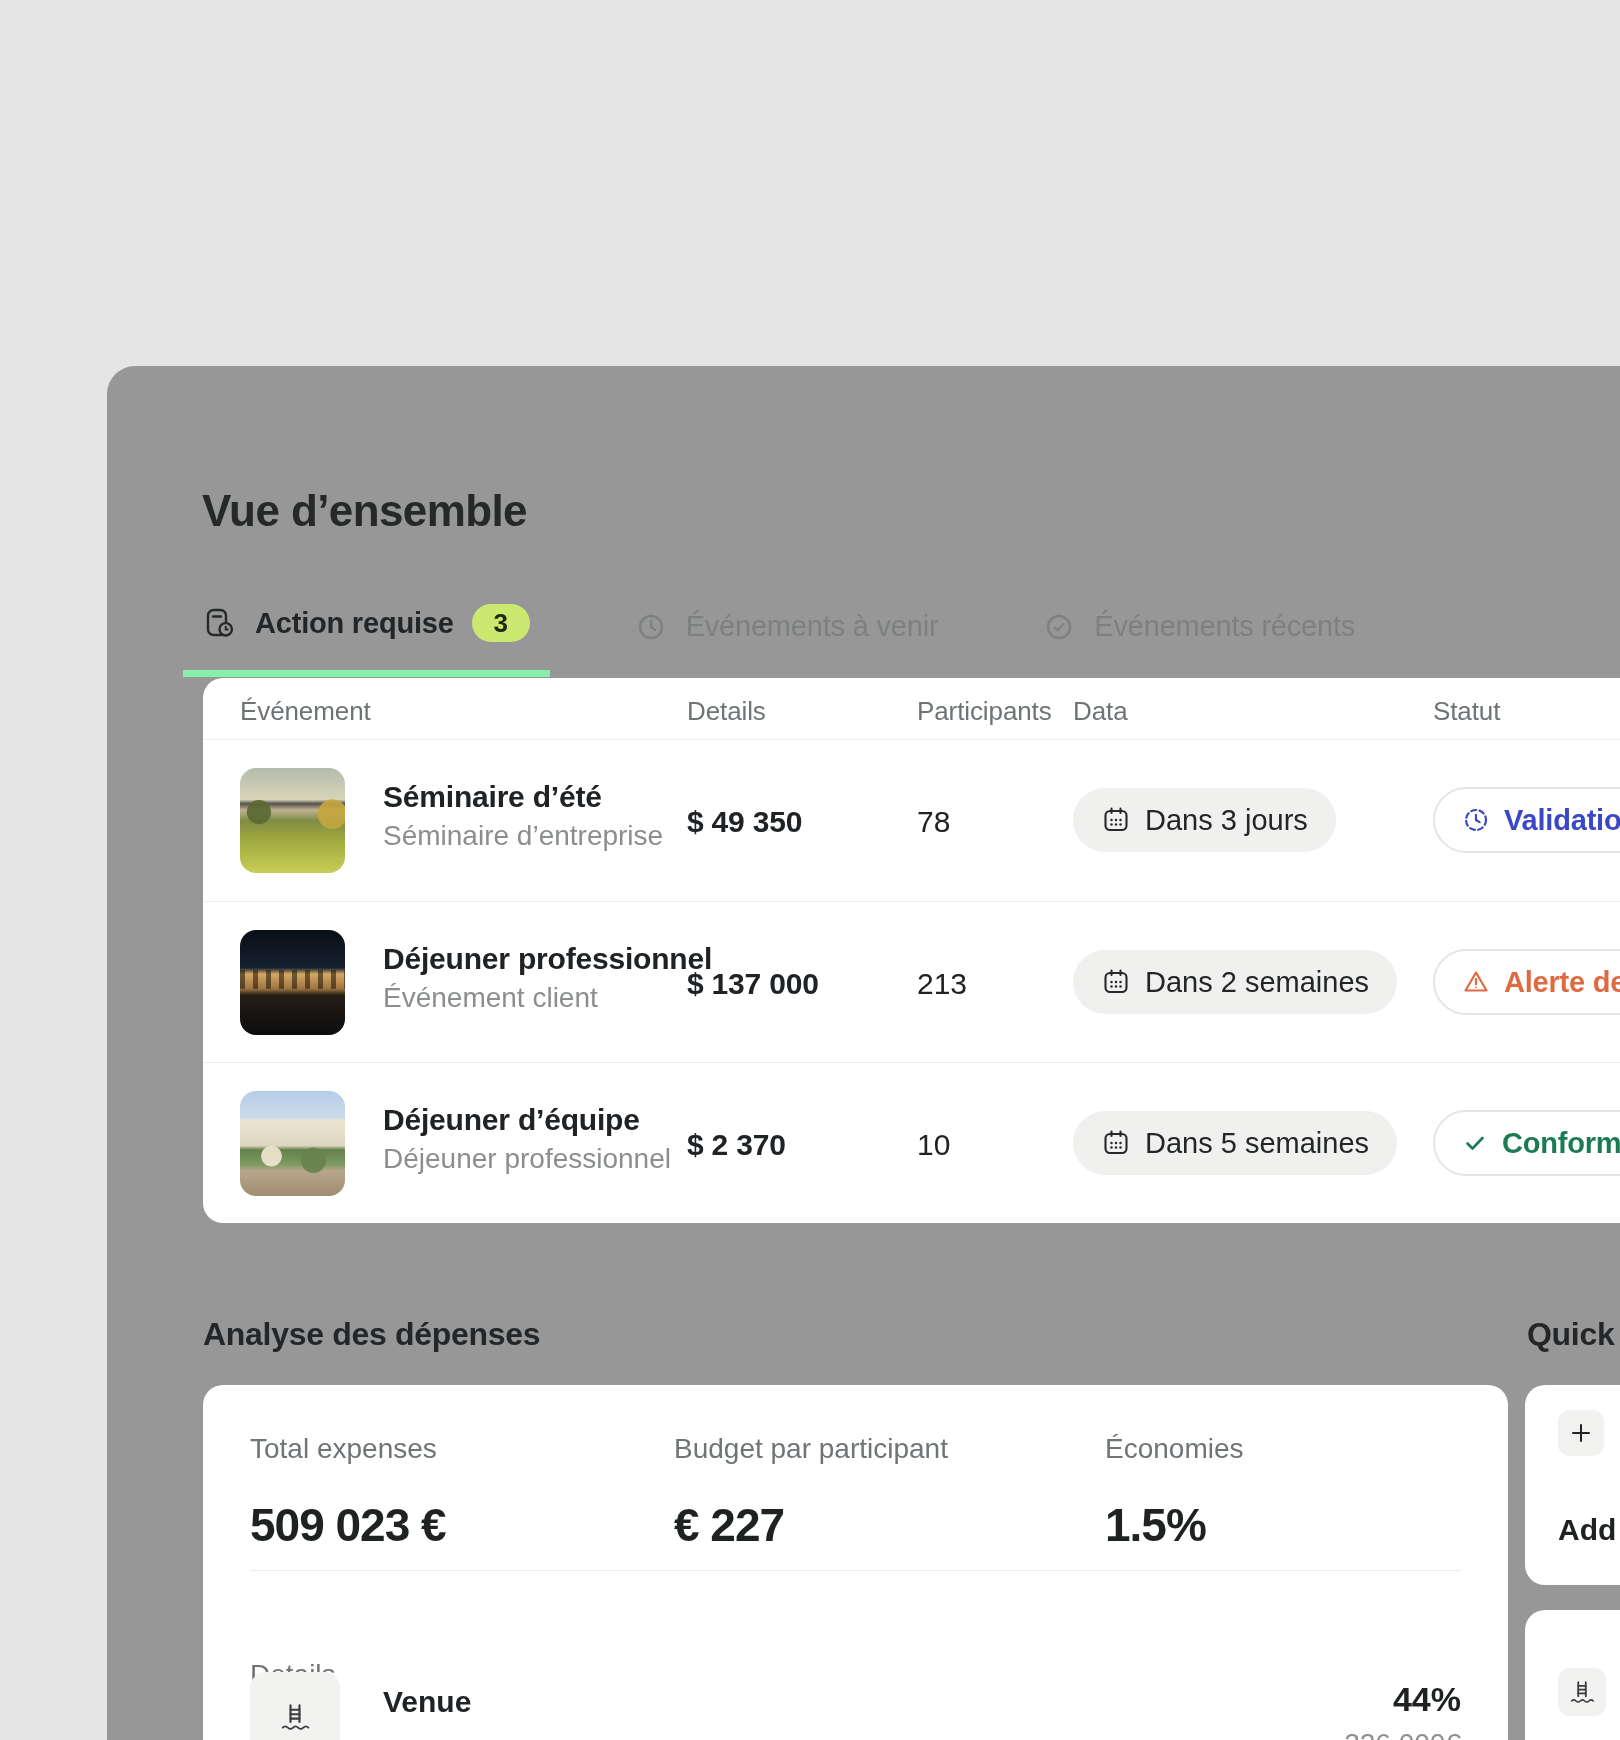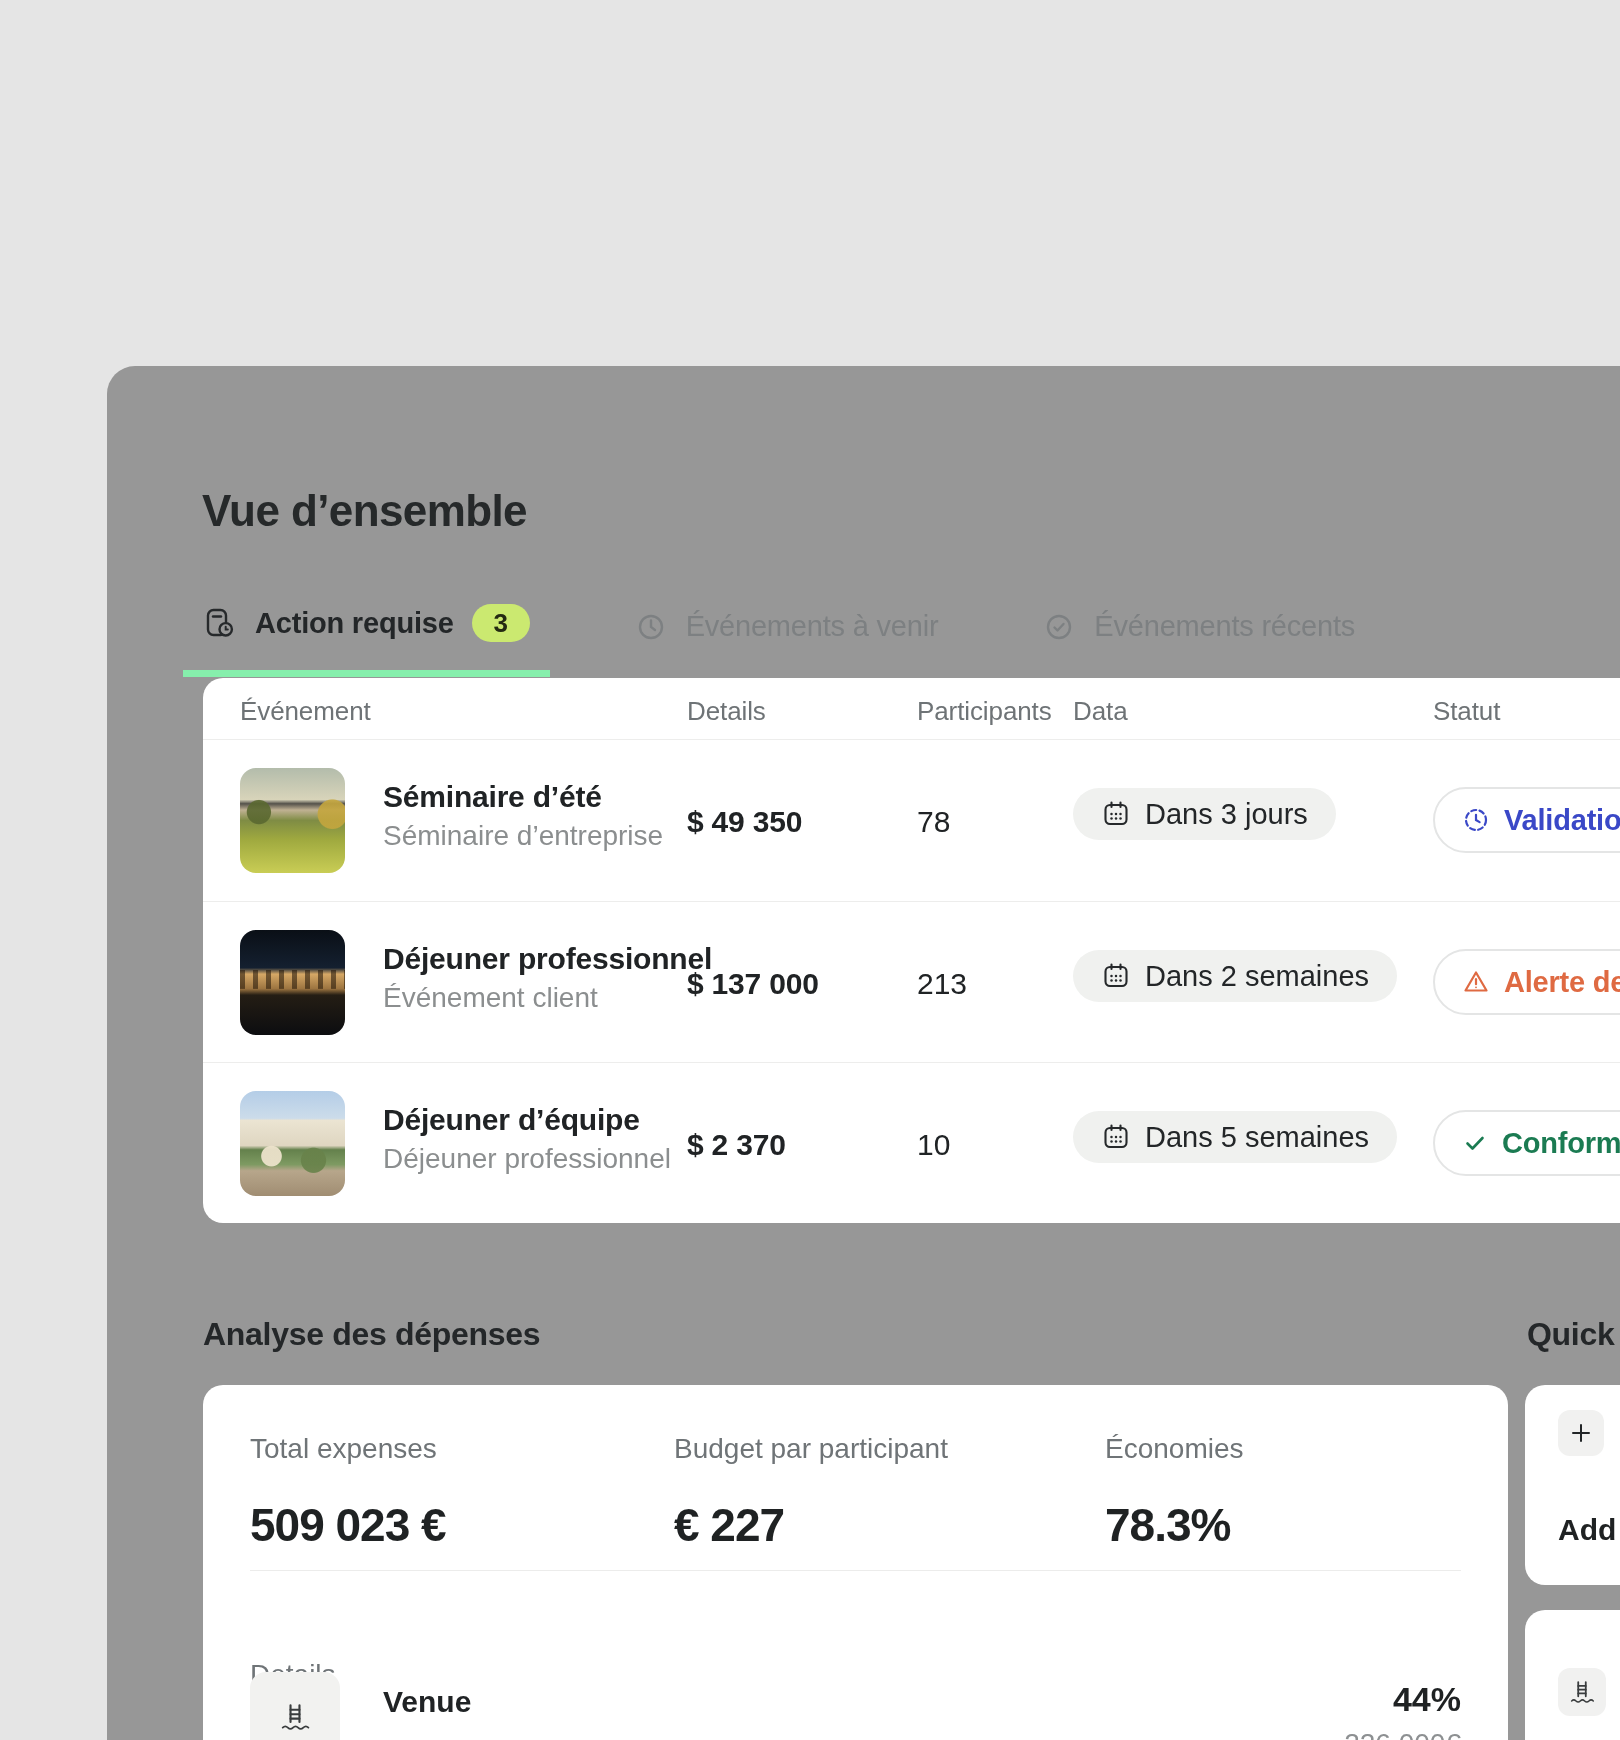--- a/index.html
+++ b/index.html
@@ -44,21 +44,21 @@
       linear-gradient(180deg,#0a0f16 0%,#142030 36%,#d6a866 42%,#9c7440 56%,#241d14 62%,#0c0d10 100%); }
   .thumb.terrace { background:
       radial-gradient(circle at 30% 62%, rgba(236,226,203,.95) 0 10%, transparent 11%),
       radial-gradient(circle at 70% 66%, rgba(104,130,74,.9) 0 12%, transparent 13%),
       linear-gradient(180deg,#b4cde7 0%,#ccdcea 26%,#ebe4d2 28%,#dfd6c1 52%,#64814c 56%,#7e9a62 70%,#b7a68b 76%,#a08d72 100%); }
   .ev-text { position:absolute; left:180px; top:40px; }
   .ev-title { font-size:30px; font-weight:600; color:#202325; letter-spacing:-0.2px; line-height:1.15; }
   .ev-sub { font-size:28px; color:#8b8e8f; margin-top:5px; line-height:1.15; }
   .cell-budget { position:absolute; left:484px; top:65px; font-size:30px; font-weight:600; color:#202325; letter-spacing:-0.2px;}
   .cell-part { position:absolute; left:714px; top:65px; font-size:30px; color:#202325; }
-  .chip { position:absolute; left:870px; top:48px; height:52px; border-radius:32px; background:#f0f1ef;
+  .chip { position:absolute; left:870px; top:48px; height:64px; border-radius:32px; background:#f0f1ef;
           display:flex; align-items:center; gap:14px; padding:0 28px; }
   .chip .clabel { font-size:29px; color:#232628; white-space:nowrap; }
   .pill { position:absolute; left:1230px; top:47px; height:66px; border:2px solid #e4e5e5; border-radius:34px;
           background:#fff; display:flex; align-items:center; gap:13px; padding:0 26px; white-space:nowrap; }
   .pill .plabel { font-size:29px; font-weight:700; letter-spacing:-0.2px; }
   .pill.pending .plabel { color:#3a48c7; } .pill.alert .plabel { color:#df6a42; } .pill.ok .plabel { color:#1b7b52; }
 
   
   .sec-heading { position:absolute; font-size:32px; font-weight:600; color:#242729; letter-spacing:-0.3px; }
   .h-expenses { left:203px; top:1316px; }
@@ -252,21 +252,21 @@
     <div class="stat s0">
       <div class="slabel">Total expenses</div>
       <div class="svalue">509 023 €</div>
     </div>
     <div class="stat s1">
       <div class="slabel">Budget par participant</div>
       <div class="svalue">€ 227</div>
     </div>
     <div class="stat s2">
       <div class="slabel">Économies</div>
-      <div class="svalue">78.3%</div>
+      <div class="svalue">1.5%</div>
     </div>
     <div class="card-divider"></div>
     <div class="details-label">Details</div>
 
     <div class="detail-row-icon">
       <span class="icon">
         <svg width="38" height="38" viewBox="0 0 34 34" fill="none" stroke="#3a3d3e" stroke-width="1.9" stroke-linecap="round">
           <path d="M13 6.5v15 M21 6.5v15"></path>
           <path d="M13 10.5h8 M13 14.5h8 M13 18.5h8"></path>
           <path d="M6 26.5q2.3-2.2 4.6 0t4.6 0t4.6 0t4.6 0t4.6 0" stroke-width="1.6"></path>

